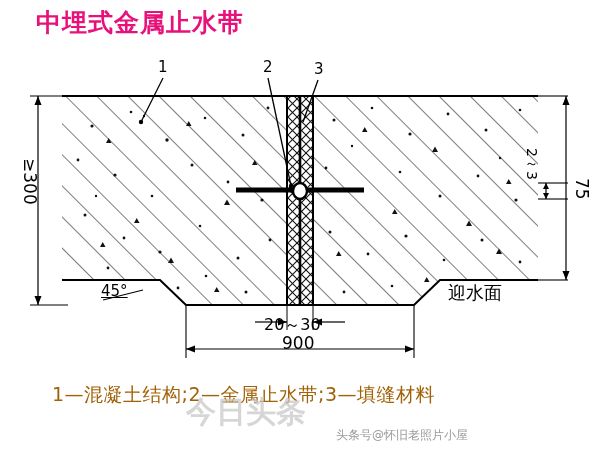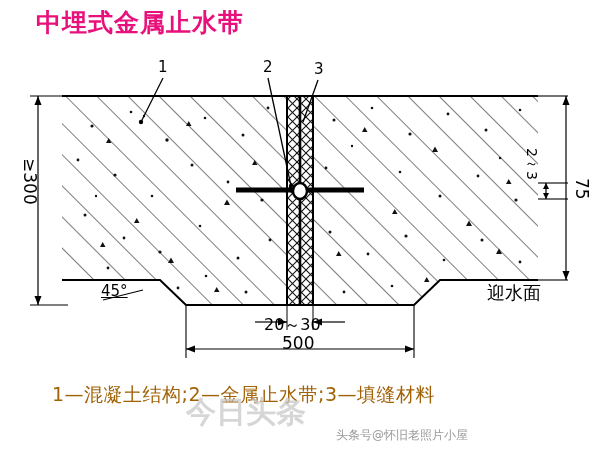--- a/index.html
+++ b/index.html
@@ -224,25 +224,25 @@
   </svg>
 
   <div class="lbl" style="left:158px; top:58px; font-size:15px;">1</div>
   <div class="lbl" style="left:263px; top:58px; font-size:15px;">2</div>
   <div class="lbl" style="left:314px; top:60px; font-size:15px;">3</div>
 
   <div class="lbl vert" style="left:20px; top:158px; font-size:17px;">≥300</div>
 
   <div class="lbl" style="left:101px; top:282px; font-size:15px;text-decoration:underline;">45°</div>
 
-  <div class="lbl" style="left:448px; top:281px; font-size:18px;margin-left:39px;">迎水面</div>
+  <div class="lbl" style="left:448px; top:281px; font-size:18px;">迎水面</div>
 
   <div class="lbl" style="left:264px; top:315px; font-size:16px;">20～30</div>
 
-  <div class="lbl" style="left:282px; top:333px; font-size:17px;">500</div>
+  <div class="lbl" style="left:282px; top:333px; font-size:17px;">900</div>
 
   <div class="lbl vert" style="left:523px; top:148px; font-size:14px;">2～3</div>
 
   <div class="lbl vert" style="left:572px; top:178px; font-size:17px;">75</div>
 
   <div class="caption">1—混凝土结构;2—金属止水带;3—填缝材料</div>
 
   <div class="wm wm-big">今日头条</div>
   <div class="wm wm-foot">头条号@怀旧老照片小屋</div>
 

